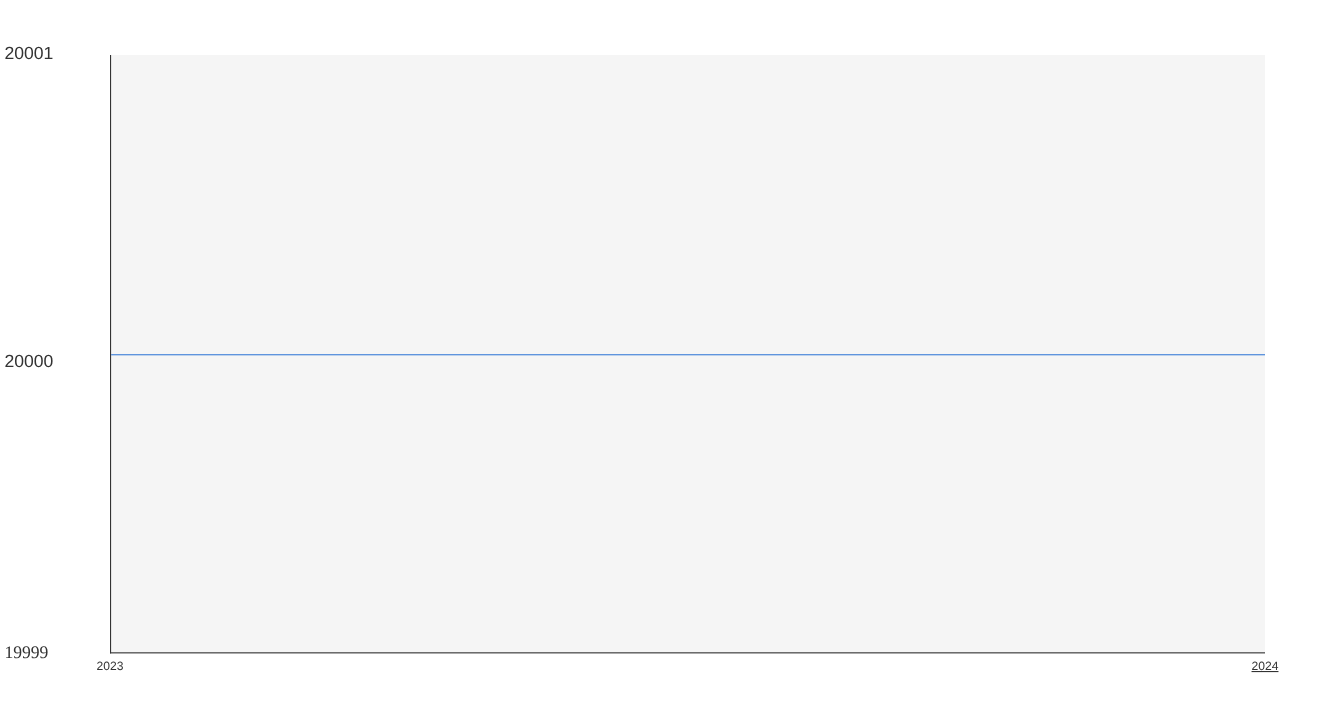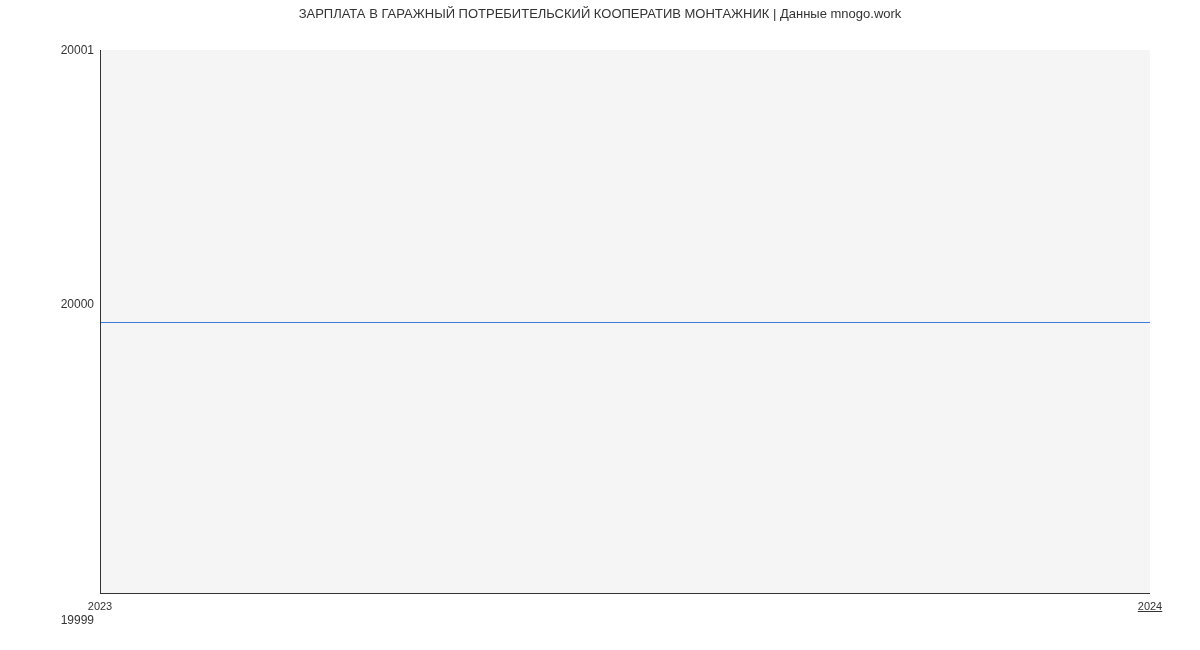--- a/index.html
+++ b/index.html
@@ -39,44 +39,43 @@
   .line {
     position: absolute;
     left: 0;
     width: 100%;
     height: 0;
     border-top: 1.5px solid #3b7dd8;
   }
   .ytick {
     position: absolute;
     right: 1106px;
-    font-size: 12px;
+    font-size: 16px;
     color: #333;
     transform: translateY(-50%);
-    text-align: right;
+    text-align: left;
     width: 90px;
   }
   .xtick {
     position: absolute;
     top: 600px;
     font-size: 11px;
     color: #333;
   }
   .xtick.left { left: 100px; transform: translateX(-50%); }
   .xtick.right { left: 1150px; transform: translateX(-50%); text-decoration: underline; }
 </style>
 </head>
 <body>
 
 <div class="chart-wrap">
-  <div class="title">ЗАРПЛАТА В ГАРАЖНЫЙ ПОТРЕБИТЕЛЬСКИЙ КООПЕРАТИВ МОНТАЖНИК | Данные mnogo.work</div>
 
   <div class="plot-area">
     <div class="line" style="top:50%;"></div>
   </div>
 
   <div class="ytick" style="top:50px;">20001</div>
-  <div class="ytick" style="top:304px;">20000</div>
-  <div class="ytick" style="top:620px;">19999</div>
+  <div class="ytick" style="top:330px;">20000</div>
+  <div class="ytick" style="top:594px;font-family:Liberation Serif, serif;">19999</div>
 
   <div class="xtick left">2023</div>
   <div class="xtick right">2024</div>
 </div>
 
 </body></html>

